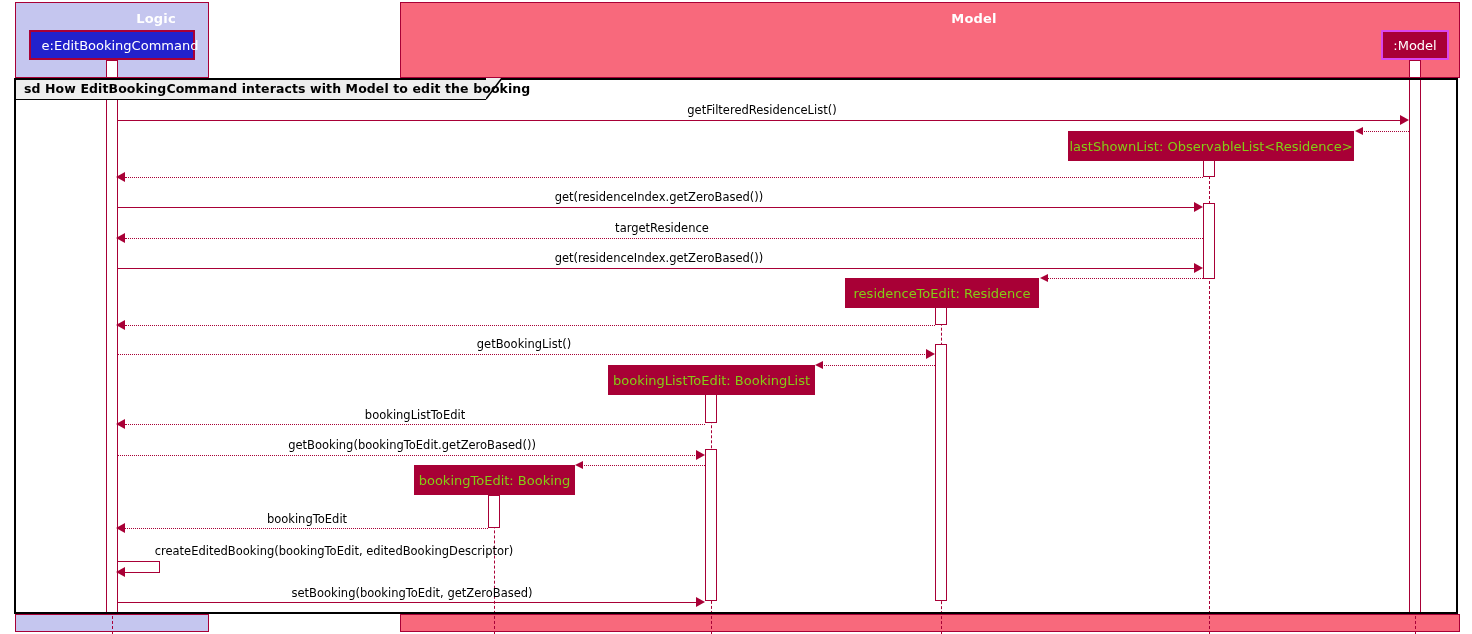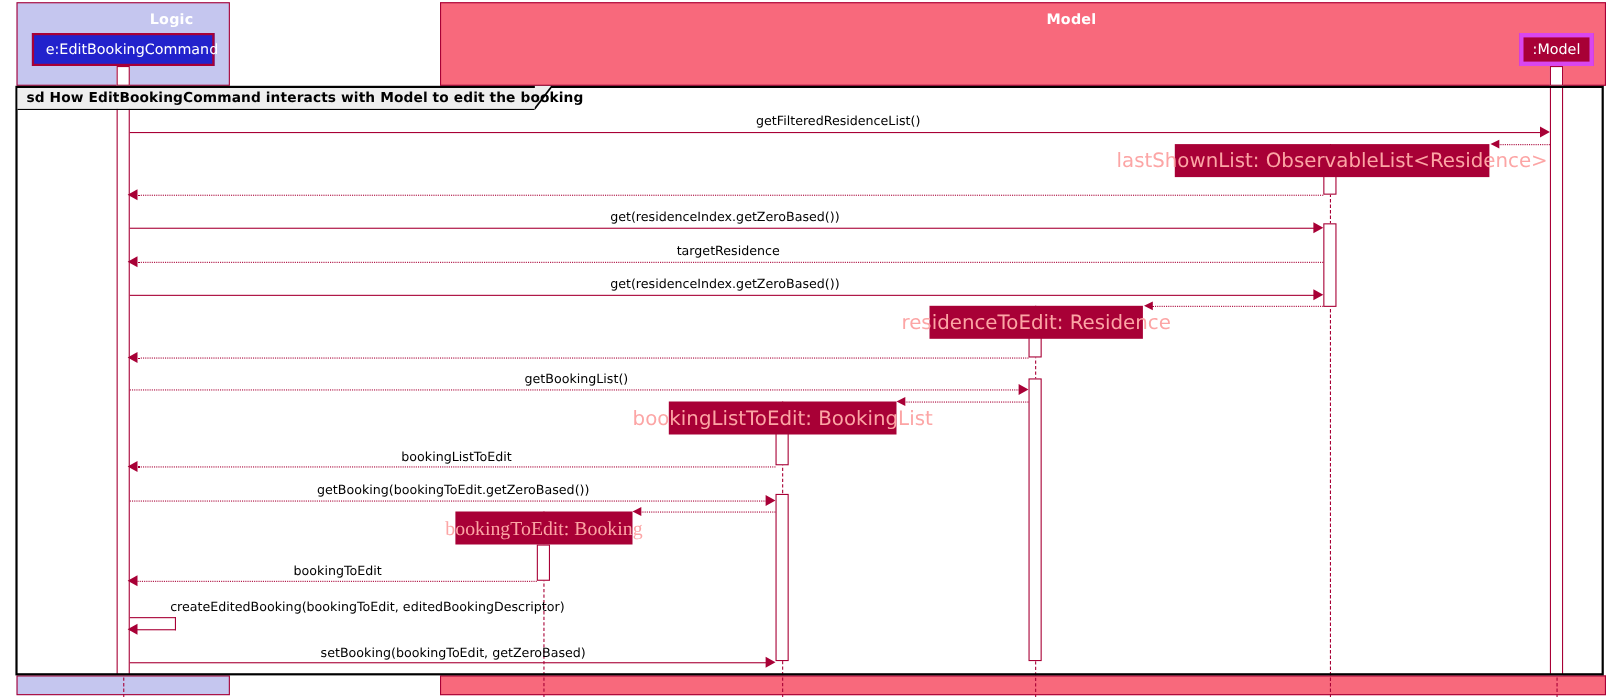--- a/index.html
+++ b/index.html
@@ -9,34 +9,34 @@
   
   .pkg{position:absolute;box-sizing:border-box;}
   .pkg-logic{left:15px;top:2px;width:194px;height:76px;background:#c5c6ef;border:1px solid #a80036;}
   .pkg-logic-foot{left:15px;top:614px;width:194px;height:18px;background:#c5c6ef;border:1px solid #a80036;}
   .pkg-model{left:400px;top:2px;width:1060px;height:76px;background:#f8697c;border:1px solid #a80036;}
   .pkg-model-foot{left:400px;top:614px;width:1060px;height:18px;background:#f8697c;border:1px solid #a80036;}
   .pkg-title{position:absolute;top:8px;width:100%;text-align:center;color:#ffffff;
              font-weight:bold;font-size:13px;letter-spacing:.2px;margin-left:44px;}
 
   
-  .part{position:absolute;box-sizing:border-box;background:#a80036;border:4px solid #d946ef;
+  .part{position:absolute;box-sizing:border-box;background:#a80036;border:2px solid #d946ef;
         color:#fff;font-size:13px;display:flex;align-items:center;justify-content:center;
         white-space:nowrap;}
   .part-logic{background:#2222cc;border:2px solid #a80036;}
 
   
   .lifeline{position:absolute;width:0;border-left:1px dashed #a80036;}
 
   
   .act{position:absolute;box-sizing:border-box;background:#ffffff;border:1px solid #a80036;width:12px;}
 
   
-  .newobj{position:absolute;box-sizing:border-box;background:#a80036;color:#fca5a5;
-          font-size:18px;height:30px;display:flex;align-items:center;justify-content:center;
+  .newobj{position:absolute;box-sizing:border-box;background:#a80036;color:#84cc16;
+          font-size:13px;height:30px;display:flex;align-items:center;justify-content:center;
           white-space:nowrap;padding:0 10px;}
 
   
   .frame{position:absolute;left:14px;top:78px;width:1444px;height:536px;
          box-sizing:border-box;border:2px solid #000;background:transparent;}
   .frame-label{position:absolute;left:24px;top:81px;font-size:12.5px;font-weight:bold;
                color:#000;white-space:nowrap;letter-spacing:.1px;}
 
   
   .msg{position:absolute;height:0;}
@@ -165,21 +165,21 @@
   <div class="msg msg-dotted" style="left:125px;top:424px;width:580px;"></div>
   <div class="arrowhead ah-left" style="left:116px;top:419px;"></div>
   <div class="msg-label" style="left:415px;top:408px;">bookingListToEdit</div>
 
   <div class="msg msg-dotted" style="left:118px;top:455px;width:579px;"></div>
   <div class="arrowhead ah-right" style="left:696px;top:450px;"></div>
   <div class="msg-label" style="left:412px;top:438px;">getBooking(bookingToEdit.getZeroBased())</div>
 
   <div class="msg msg-dotted" style="left:582px;top:465px;width:123px;"></div>
   <div class="arrowhead ah-left-thin" style="left:575px;top:461px;"></div>
-  <div class="newobj" style="left:414px;top:465px;width:161px;font-family:Liberation Serif, serif;">
+  <div class="newobj" style="left:414px;top:465px;width:161px;">
     <span>bookingToEdit: Booking</span>
   </div>
 
   <div class="msg msg-dotted" style="left:125px;top:528px;width:363px;"></div>
   <div class="arrowhead ah-left" style="left:116px;top:523px;"></div>
   <div class="msg-label" style="left:307px;top:512px;">bookingToEdit</div>
 
   <div class="self" style="left:118px;top:561px;width:42px;height:12px;"></div>
   <div class="arrowhead ah-left" style="left:116px;top:567px;"></div>
   <div class="msg-label" style="left:303px;top:544px;margin-left:31px;">createEditedBooking(bookingToEdit, editedBookingDescriptor)</div>

